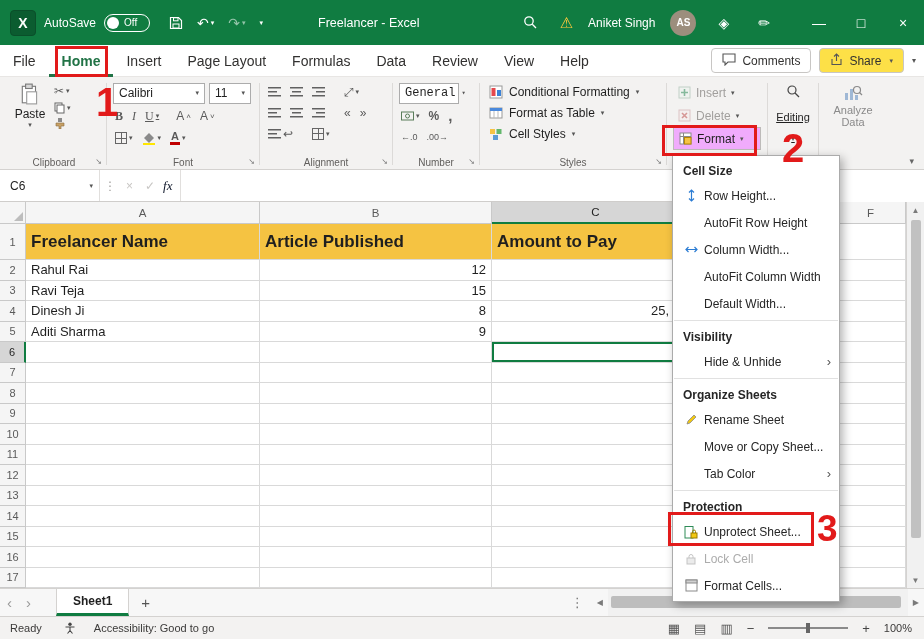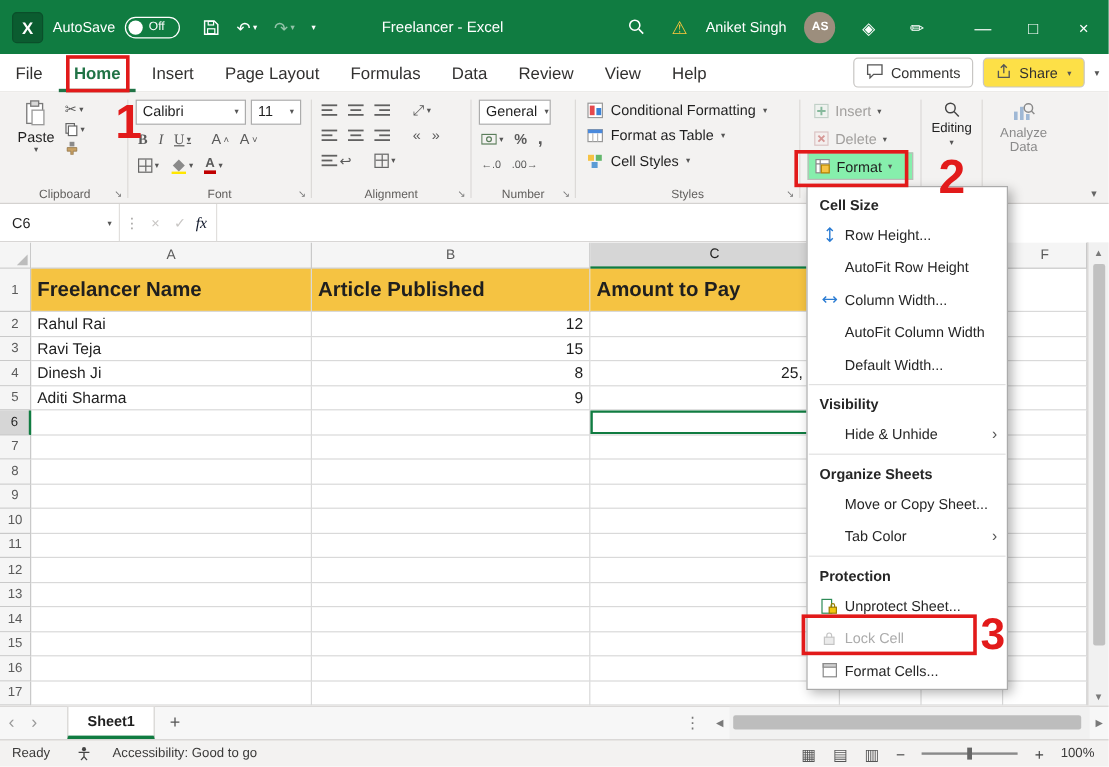--- a/index.html
+++ b/index.html
@@ -55,22 +55,22 @@
   .abar { display:inline-block; font-weight:bold; font-size:11px; line-height:11px; border-bottom:3px solid #C00000; padding:0 1px; }
   .al { width:13px; height:10px;
     background: linear-gradient(#616161,#616161) left top/100% 1.5px no-repeat,
                 linear-gradient(#616161,#616161) left 4.2px/72% 1.5px no-repeat,
                 linear-gradient(#616161,#616161) left bottom/100% 1.5px no-repeat; }
   .al.c { background-position: center top, center 4.2px, center bottom; }
   .al.r { background-position: right top, right 4.2px, right bottom; }
   .styles-row { display:flex; align-items:center; gap:6px; height:21px; font-size:12px; color:#1f1f1f; cursor:pointer; padding:0 3px; }
   .cells-row { display:flex; align-items:center; gap:5px; height:23px; font-size:12px; padding:0 5px; cursor:pointer; }
   .cells-row.dis { color:#A19F9D; }
-  .cells-row.pressed { background:#86efac; border:1px solid #bdbbb9; }
-  .vbtn { display:flex; flex-direction:column; align-items:center; gap:2px; padding-top:3px; cursor:pointer; }
+  .cells-row.pressed { background:#f0abfc; border:1px solid #bdbbb9; }
+  .vbtn { display:flex; flex-direction:column; align-items:center; gap:12px; padding-top:3px; cursor:pointer;text-decoration:underline; }
   .vbtn .lbl { font-size:11px; color:#1f1f1f; }
   .analyze { width:56px; text-align:center; color:#8a8a8a; font-size:11px; line-height:12px; padding-top:3px; cursor:pointer; }
   #ribbon-collapse { position:absolute; right:10px; bottom:3px; color:#666; font-size:9px; cursor:pointer; }
 
   
   #formulabar { position:absolute; left:0; top:170px; width:756px; height:32px; background:#fff; border-bottom:1px solid #CFCDCB; display:flex; align-items:center; }
   #namebox { width:100px; height:100%; display:flex; align-items:center; padding:0 6px 0 10px; border-right:1px solid #E1DFDD; font-size:12px; cursor:pointer; }
   #namebox .dd { margin-left:auto; font-size:7px; color:#555; }
   .fb-ic { color:#C8C6C4; font-size:12px; margin:0 6px; }
   .fb-dots { color:#A19F9D; font-size:12px; margin:0 4px; }
@@ -324,21 +324,21 @@
           <span class="dd">▾</span>
         </span>
     </div>
     <span class="glabel">Alignment</span>
     <span class="launcher">↘</span>
   </div>
   <div class="gdivider"></div>
 
   <div class="rgroup" style="width:82px;">
     <div class="rrow">
-      <div class="combo" style="width:60px;">
+      <div class="combo" style="width:60px;font-family:Liberation Mono, monospace;">
         <span>General</span>
           <span class="dd">▾</span>
       </div>
     </div>
     <div class="rrow" style="height:21px;">
       <span class="ric">
           <svg width="13" height="10" viewBox="0 0 13 10">
             <rect x="0.5" y="1" width="12" height="8" fill="none" stroke="#5a7d5a"></rect>
             <circle cx="6.5" cy="5" r="2" fill="none" stroke="#5a7d5a"></circle>
           </svg>
@@ -707,20 +707,28 @@
   <div class="sep"></div>
   <div class="hdr">Visibility</div>
   <div class="item">
     <span class="mi"></span>
       <span>Hide &amp; Unhide</span>
     <span class="chev">›</span>
   </div>
   <div class="sep"></div>
   <div class="hdr">Organize Sheets</div>
   <div class="item">
+    <span class="mi">
+        <svg width="13" height="13" viewBox="0 0 13 13">
+          <path d="M2 11 l1-3 6-6 2 2 -6 6 z" fill="#F2C811" stroke="#8a8a8a" stroke-width=".8"></path>
+        </svg>
+      </span>
+    <span>Rename Sheet</span>
+  </div>
+  <div class="item">
     <span class="mi"></span>
       <span>Move or Copy Sheet...</span>
   </div>
   <div class="item">
     <span class="mi"></span>
       <span>Tab Color</span>
     <span class="chev">›</span>
   </div>
   <div class="sep"></div>
   <div class="hdr">Protection</div>

